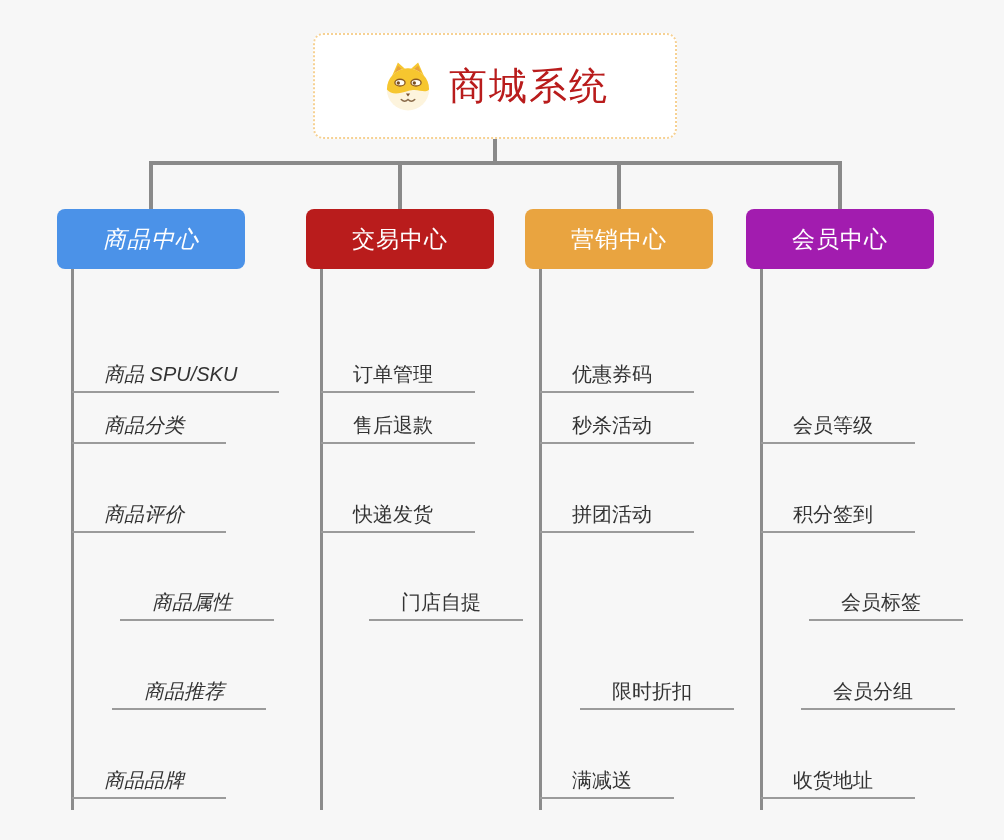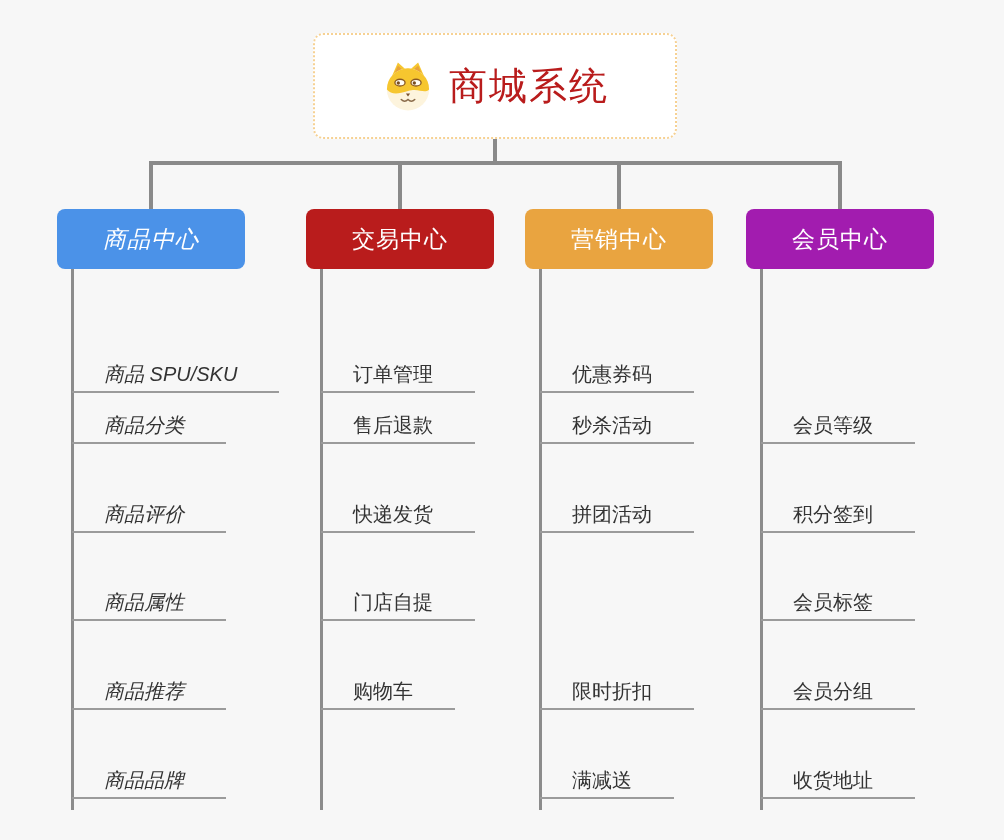--- a/index.html
+++ b/index.html
@@ -69,22 +69,22 @@
     padding: 0 42px 0 32px;
     border-bottom: 2px solid #9b9b9b;
     font-size: 20px;
     color: #333333;
     white-space: nowrap;
     cursor: pointer;
   }
   .leaf.r1 { top: 111px; margin-top: 38px; }
   .leaf.r2 { top: 200px; text-align: right; }
   .leaf.r3 { top: 289px; }
-  .leaf.r4 { top: 377px; }
-  .leaf.r5 { top: 466px; }
+  .leaf.r4 { top: 377px; margin-left: 48px; }
+  .leaf.r5 { top: 466px; margin-left: 40px; }
   .leaf.r6 { top: 555px; }
 </style>
 </head>
 <body>
 
 <div class="canvas">
 
   <div class="root-node" style="border-color: rgb(246, 209, 147);">
     <svg class="root-icon" viewBox="0 0 64 64" aria-hidden="true">
 
@@ -125,21 +125,20 @@
     <div class="leaf r6">商品品牌</div>
   </div>
 
   <div class="branch b2">
     <div class="branch-node" style="background-color: #b91c1c;">交易中心</div>
     <div class="trunk"></div>
     <div class="leaf r1">订单管理</div>
     <div class="leaf r2">售后退款</div>
     <div class="leaf r3">快递发货</div>
     <div class="leaf r4">门店自提</div>
-    <div class="leaf r5">购物车</div>
   </div>
 
   <div class="branch b3">
     <div class="branch-node" style="background-color: rgb(233, 164, 64);">营销中心</div>
     <div class="trunk"></div>
     <div class="leaf r1">优惠券码</div>
     <div class="leaf r2">秒杀活动</div>
     <div class="leaf r3">拼团活动</div>
     <div class="leaf r5">限时折扣</div>
     <div class="leaf r6">满减送</div>

